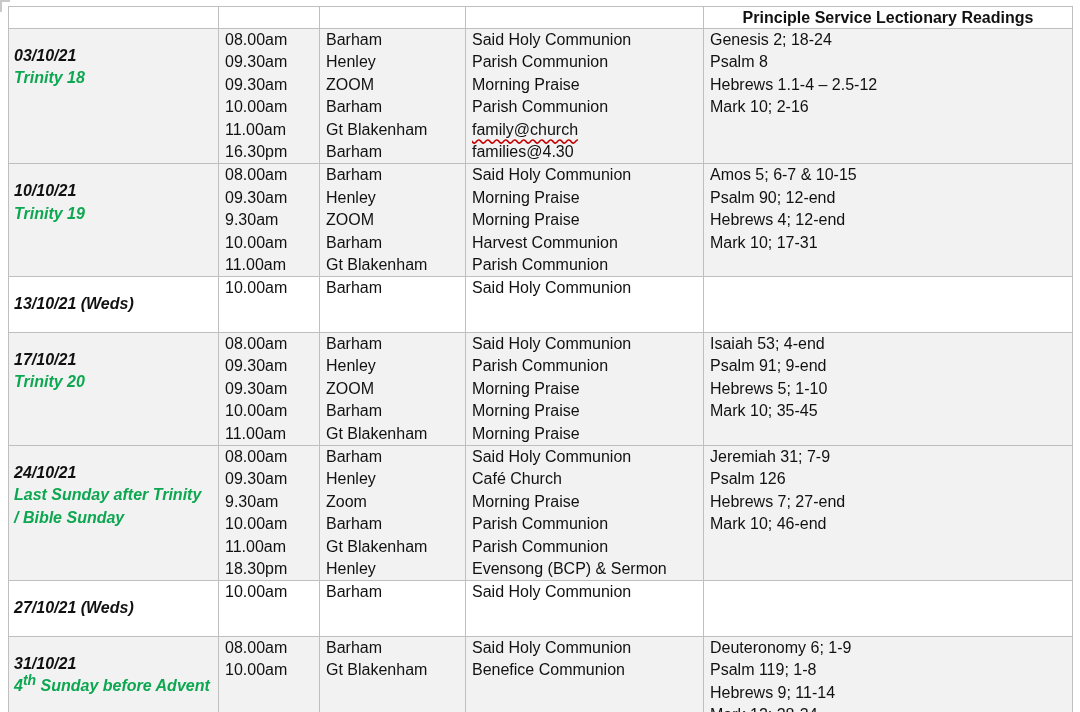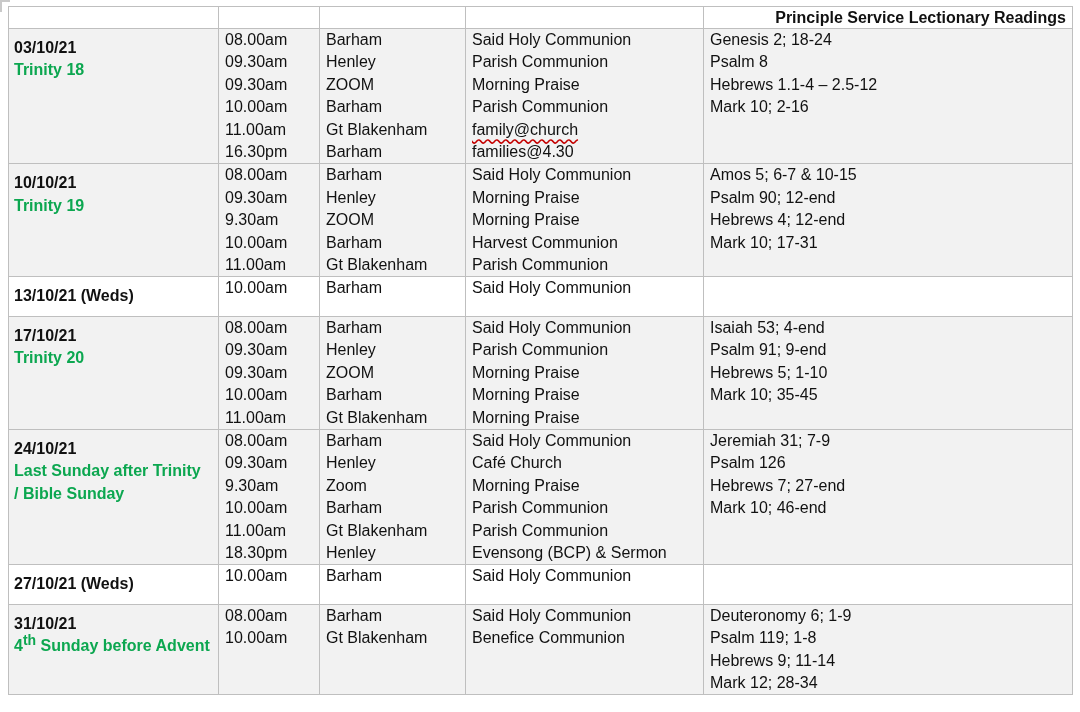--- a/index.html
+++ b/index.html
@@ -26,23 +26,23 @@
   col.c0{width:210px}
   col.c1{width:101px}
   col.c2{width:146px}
   col.c3{width:238px}
   col.c4{width:369px}
   th,td{
     border:1px solid var(--border);
     vertical-align:top;
     padding:0 6px;
   }
-  td.date-cell{padding:8px 5px;}
+  td.date-cell{padding:16px 5px;font-style:italic;}
   thead th{
-    font-weight:bold;text-align:right;
+    font-weight:bold;text-align:center;
     height:21px;line-height:21px;
     white-space:nowrap;
   }
   tr.shaded td{background:var(--shade);}
   .line{line-height:22.4px;white-space:nowrap;}
   .date-text{font-weight:bold;}
   .season-text{color:var(--green);font-weight:bold;}
   .season-text sup{font-size:14px;line-height:0;}
   .u{text-decoration:underline;text-underline-offset:2px;}
   .sq{

